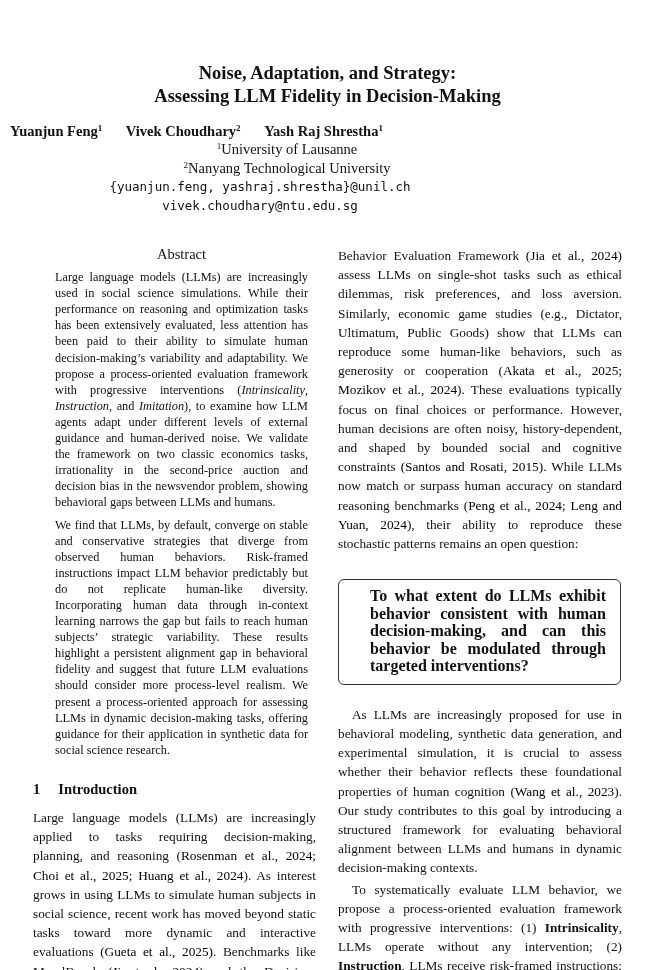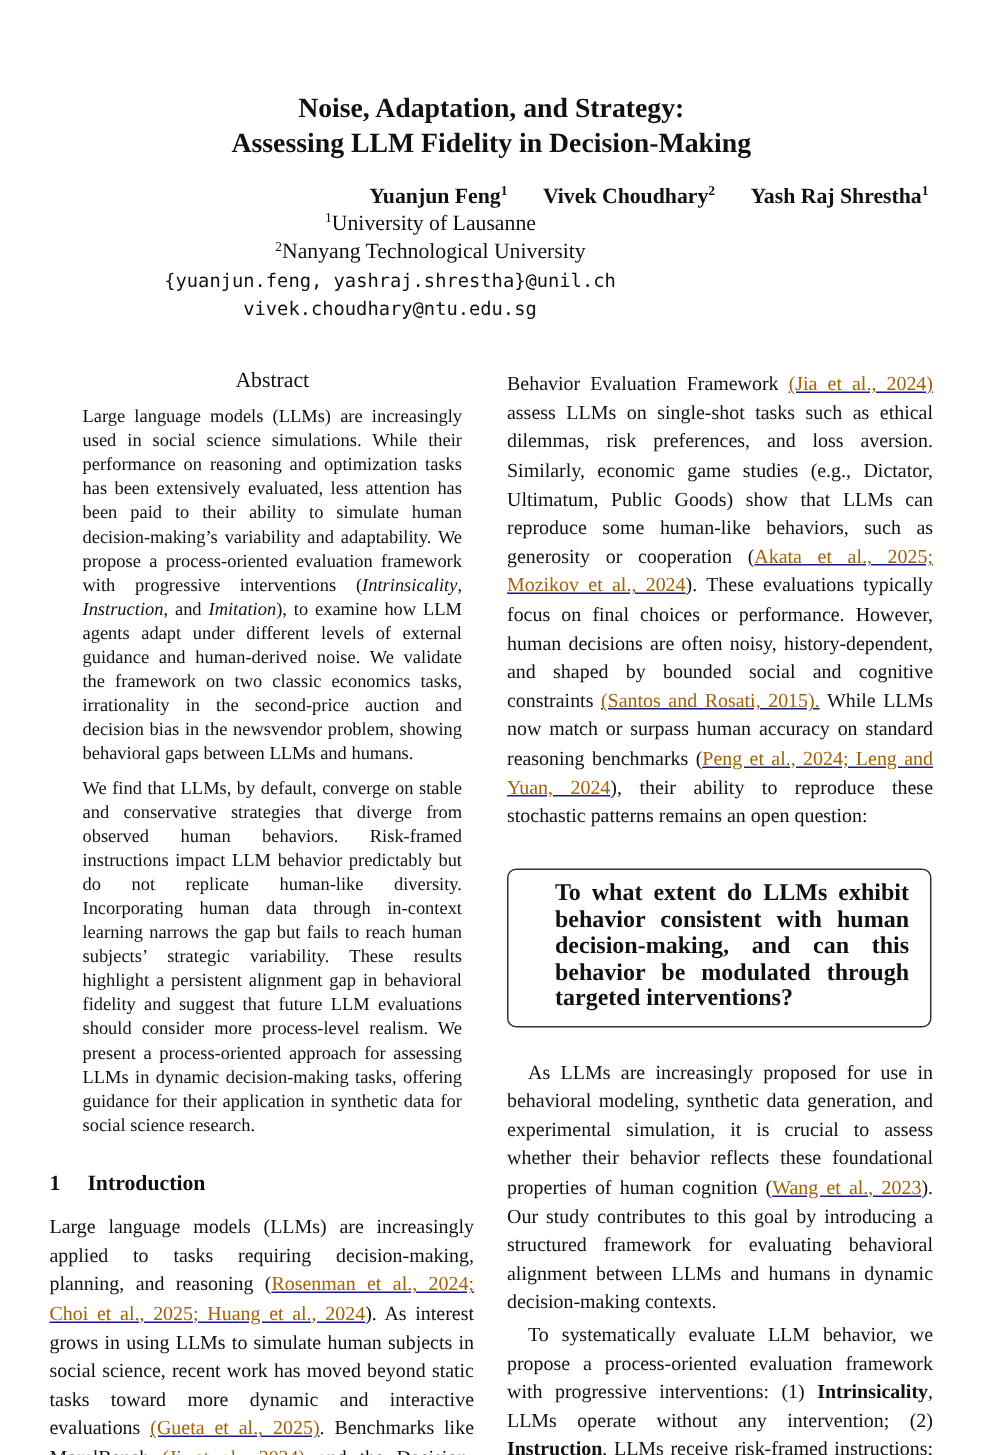--- a/index.html
+++ b/index.html
@@ -1,36 +1,36 @@
 <!DOCTYPE html>
 <html><head>
 <meta charset="utf-8">
 <style>
   html, body { margin: 0; padding: 0; background: #ffffff; }
   body { width: 655px; height: 970px; overflow: hidden; position: relative;
          font-family: "Liberation Serif", "DejaVu Serif", serif; color: #111; }
   .title { position: absolute; top: 62px; left: 0; width: 655px; text-align: center;
            font-weight: bold; font-size: 18.5px; line-height: 23px; }
-  .authors { position: absolute; top: 122px; left: 0; width: 629px; text-align: right;
+  .authors { position: absolute; top: 122px; left: 0; width: 629px; text-align: left;
              font-weight: bold; font-size: 14.5px; line-height: 18px; }
   .authors span.a { margin: 0 10px; }
   sup { font-size: 9px; vertical-align: 5px; line-height: 0; }
   .affil { position: absolute; left: 0; width: 574px; text-align: center; font-size: 14.5px; line-height: 18px; }
   .email { position: absolute; left: 0; width: 520px; text-align: center;
            font-family: "DejaVu Sans Mono", "Liberation Mono", monospace; font-size: 12.5px; line-height: 18px; }
   .col { position: absolute; font-size: 13.3px; line-height: 19.2px; text-align: justify; }
   .col p { margin: 0; }
   .abstract { left: 55px; width: 253px; top: 246px; font-size: 12.3px; line-height: 16.1px; }
   .abstract h3 { text-align: center; font-size: 14.5px; margin: 0 0 7px 0; font-weight: normal; }
   .abstract p + p { margin-top: 6px; }
   .intro-h { position: absolute; left: 33px; top: 781px; font-size: 14.5px; font-weight: bold; }
   .intro-h span.num { margin-right: 18px; }
   .intro { left: 33px; width: 283px; top: 808px; }
   .right { left: 338px; width: 284px; top: 246px; }
-  .link { color: #a16207; text-decoration: underline; text-decoration-color: #1a1a8c; }
+  .link { color: #000000; text-decoration-color: #1a1a8c; }
   .qbox { border: 1.2px solid #333; border-radius: 6px; padding: 7px 14px 9px 31px;
           margin: 26px 1px 20px 0; font-weight: bold; font-size: 16px; line-height: 17.5px; text-align: justify; }
   .indent { text-indent: 14px; }
   .right p.gap { margin-top: 2px; }
 </style>
 </head>
 <body>
 
 <div class="title">
   <div>Noise, Adaptation, and Strategy:</div>

